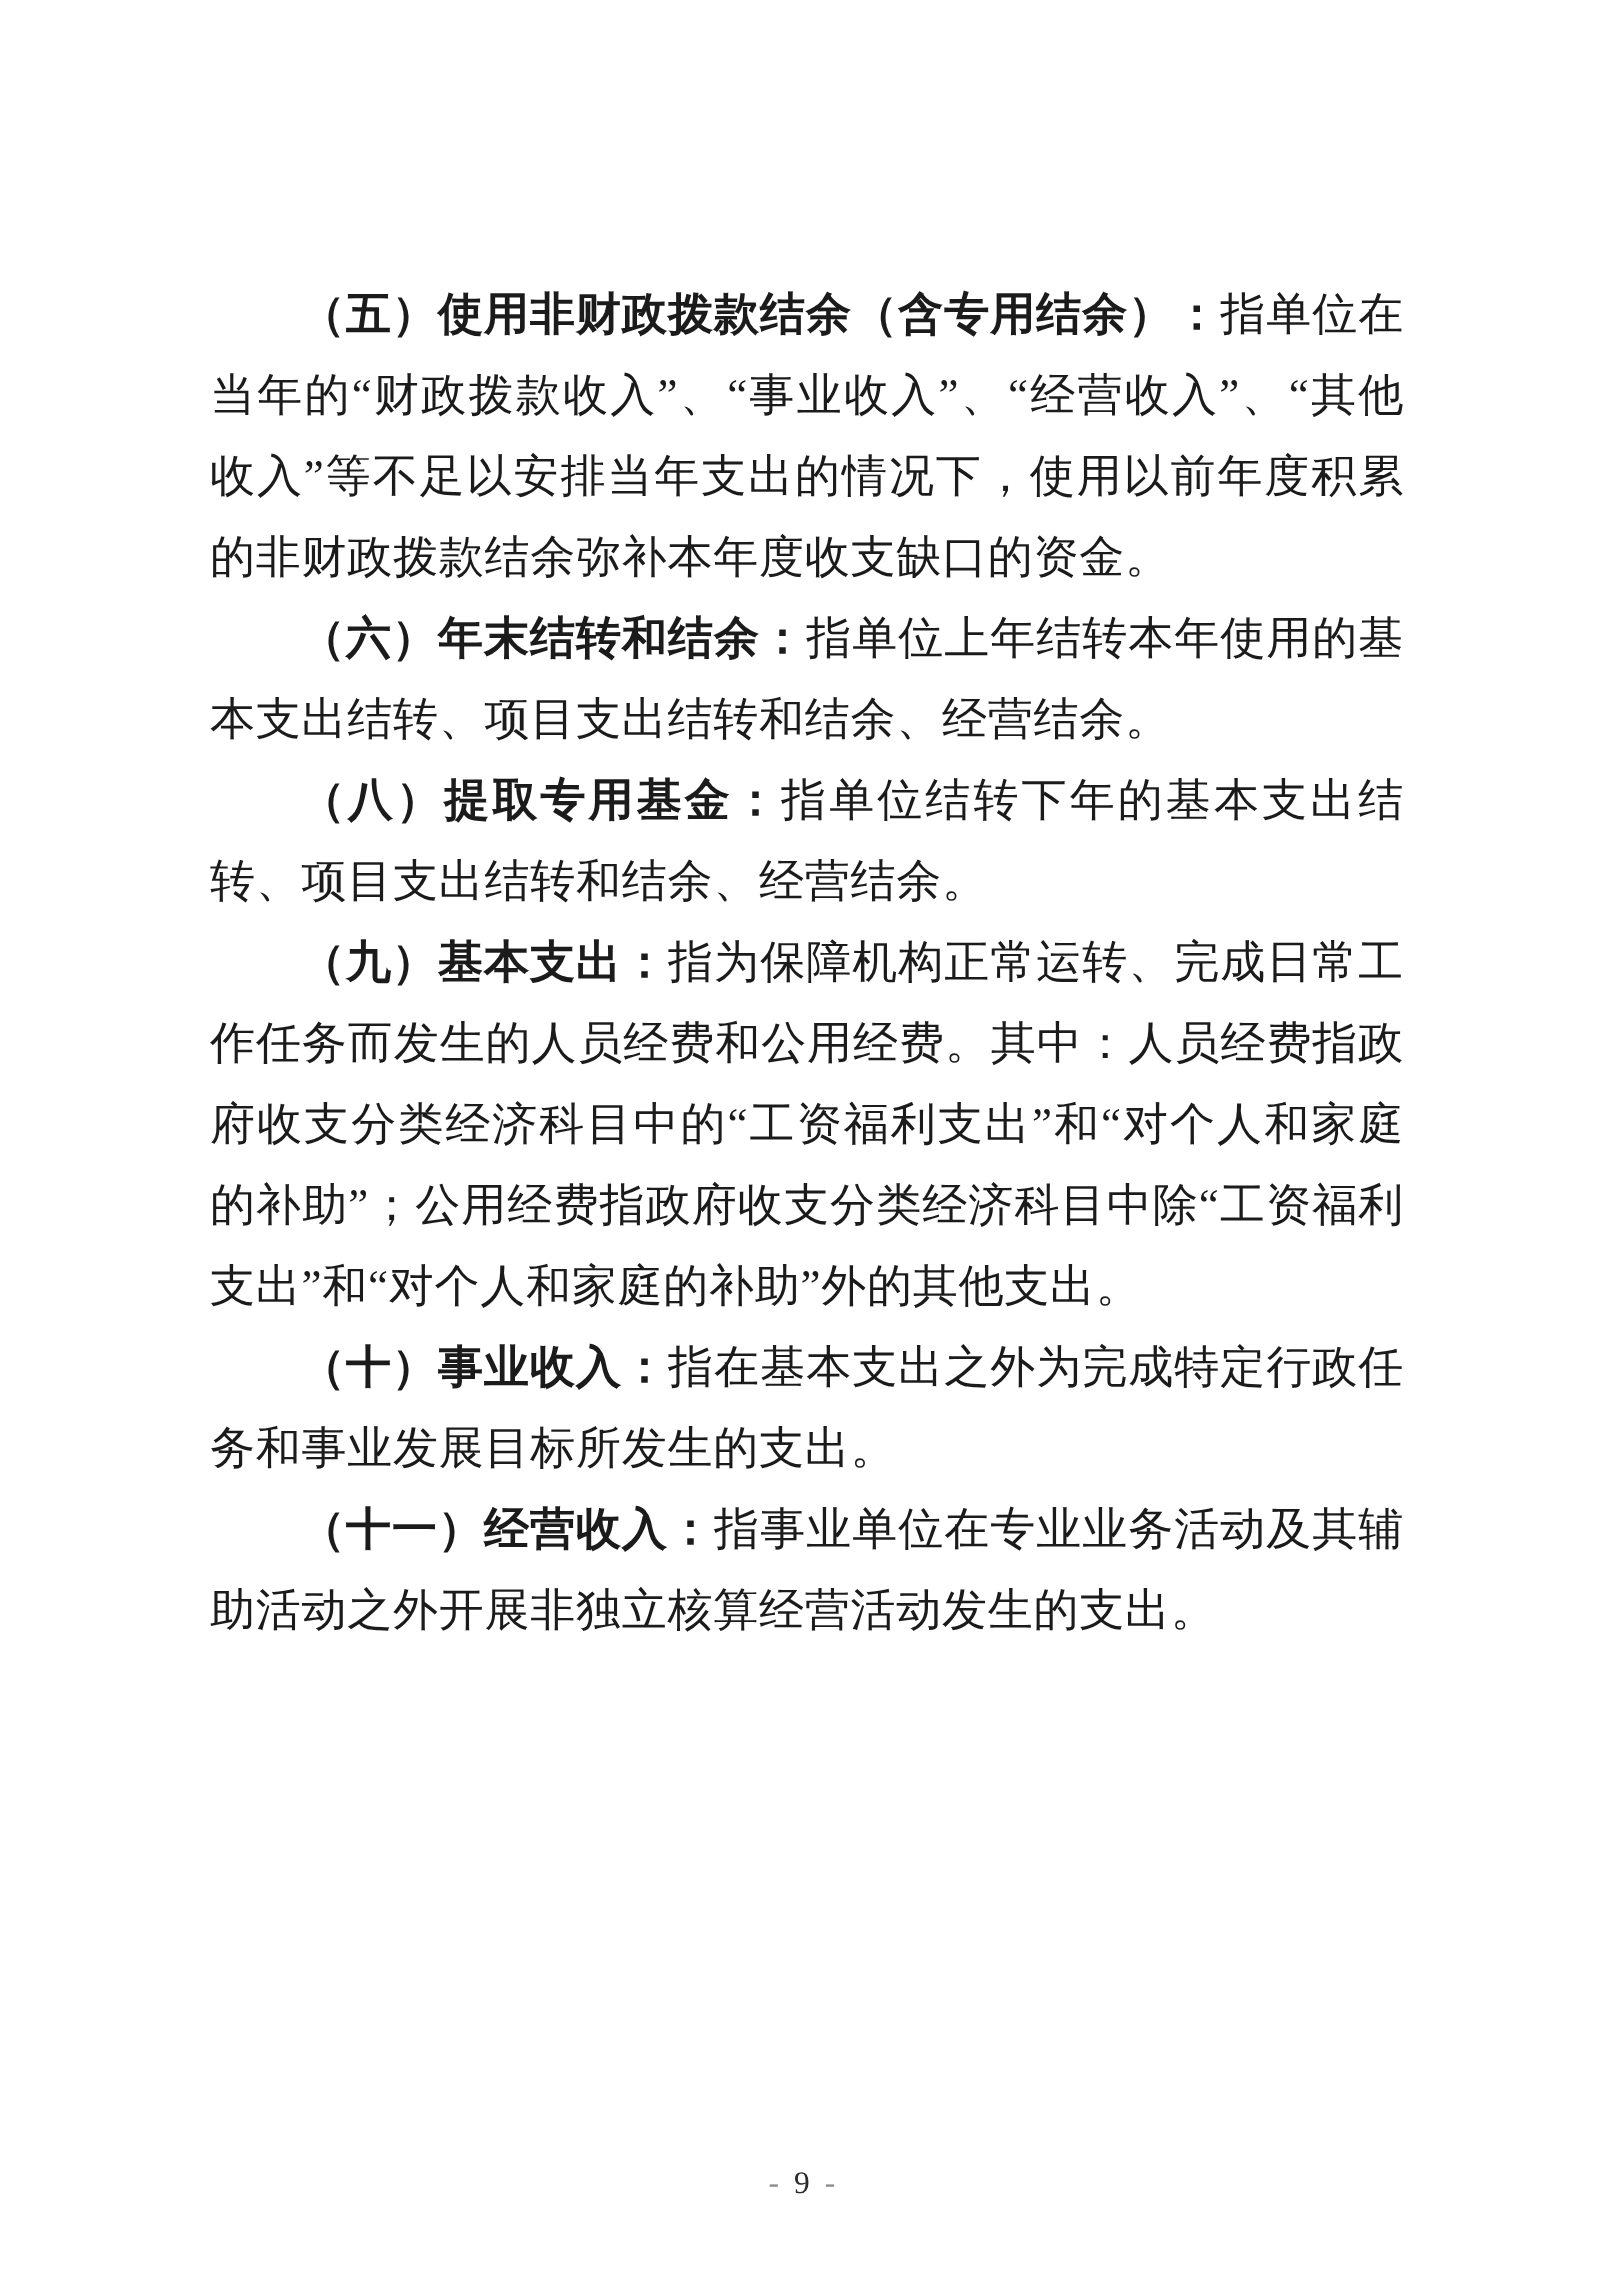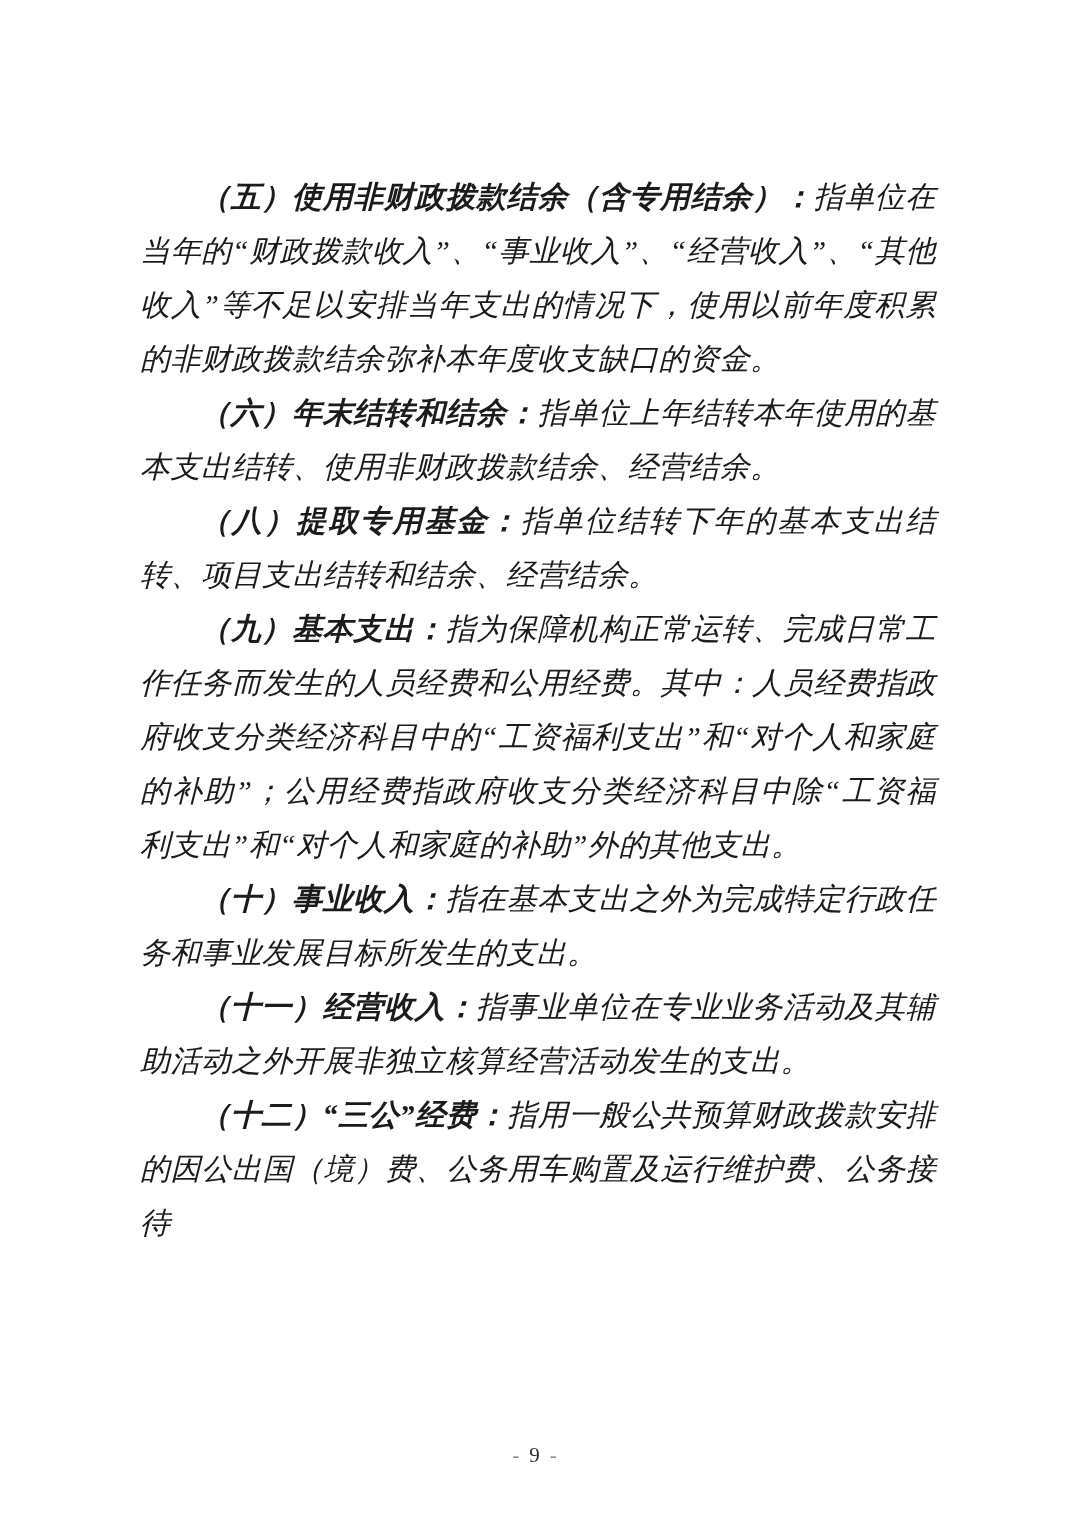--- a/index.html
+++ b/index.html
@@ -11,23 +11,22 @@
     position: relative;
     width: 1069px;
     height: 1515px;
     background: #ffffff;
     overflow: hidden;
     font-family: "Liberation Serif", "DejaVu Serif", serif;
   }
   .content {
     position: absolute;
     left: 140px;
-    top: 170px;
+    top: 183px;
     width: 796px;
-    font-style: italic;
   }
   .para {
     margin: 0;
     padding: 0;
     text-indent: 2em;
     font-size: 30px;
     line-height: 54px;
     letter-spacing: 0.5px;
     color: #1b1b1b;
     text-align: justify;
@@ -54,29 +53,28 @@
   }
 </style>
 </head>
 <body>
 
 <div class="page">
   <div class="content">
 
     <p class="para"><span class="lead">（五）使用非财政拨款结余（含专用结余）：</span><span>指单位在当年的“财政拨款收入”、“事业收入”、“经营收入”、“其他收入”等不足以安排当年支出的情况下，使用以前年度积累的非财政拨款结余弥补本年度收支缺口的资金。</span></p>
 
-    <p class="para"><span class="lead">（六）年末结转和结余：</span><span>指单位上年结转本年使用的基本支出结转、使用非财政拨款结余、经营结余。</span></p>
+    <p class="para"><span class="lead">（六）年末结转和结余：</span><span>指单位上年结转本年使用的基本支出结转、项目支出结转和结余、经营结余。</span></p>
 
 
     <p class="para"><span class="lead">（八）提取专用基金：</span><span>指单位结转下年的基本支出结转、项目支出结转和结余、经营结余。</span></p>
 
     <p class="para"><span class="lead">（九）基本支出：</span><span>指为保障机构正常运转、完成日常工作任务而发生的人员经费和公用经费。其中：人员经费指政府收支分类经济科目中的“工资福利支出”和“对个人和家庭的补助”；公用经费指政府收支分类经济科目中除“工资福利支出”和“对个人和家庭的补助”外的其他支出。</span></p>
 
     <p class="para"><span class="lead">（十）事业收入：</span><span>指在基本支出之外为完成特定行政任务和事业发展目标所发生的支出。</span></p>
 
     <p class="para"><span class="lead">（十一）经营收入：</span><span>指事业单位在专业业务活动及其辅助活动之外开展非独立核算经营活动发生的支出。</span></p>
 
-    <p class="para"><span class="lead">（十二）“三公”经费：</span><span>指用一般公共预算财政拨款安排的因公出国（境）费、公务用车购置及运行维护费、公务接待</span></p>
 
   </div>
 
   <div class="footer"><span class="dash">-</span><span class="num">9</span><span class="dash">-</span></div>
 </div>
 
 </body></html>

